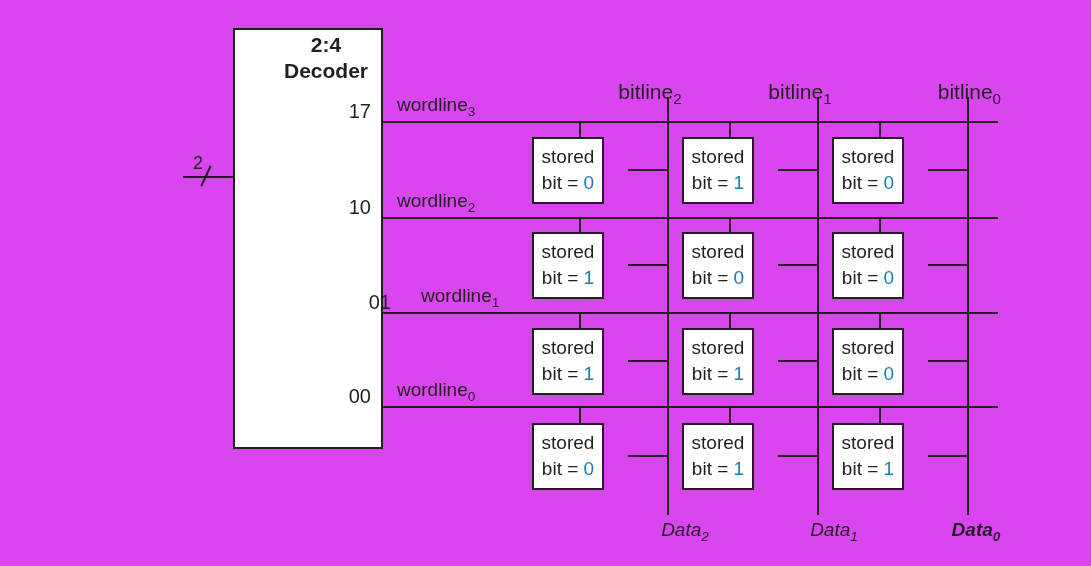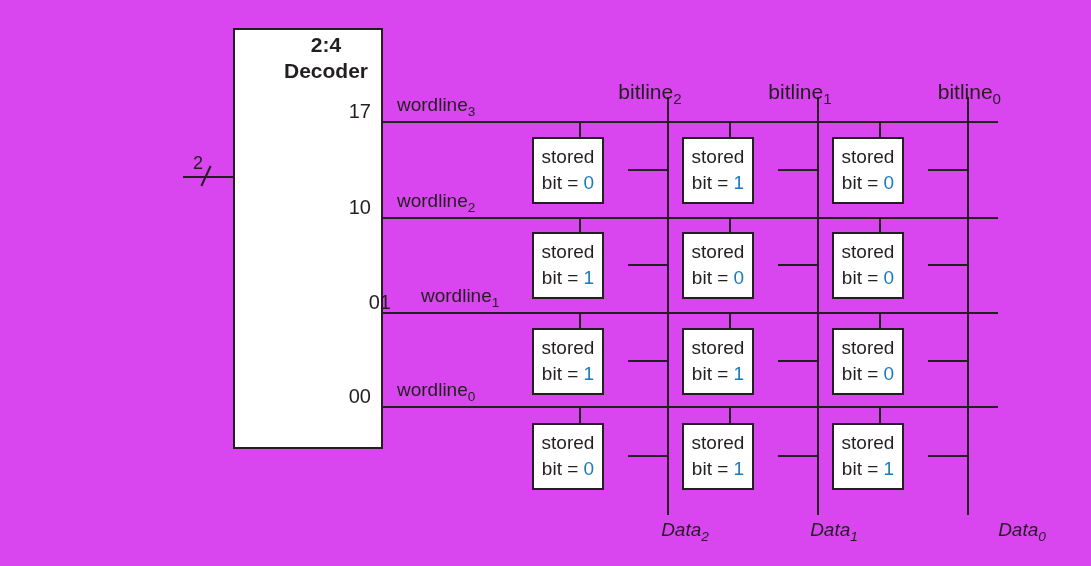--- a/index.html
+++ b/index.html
@@ -37,21 +37,21 @@
 
   
   .bl { top:97px; height:418px; }
   .bl0 { left:667px; } .bl1 { left:817px; } .bl2 { left:967px; }
   .bl-label { position:absolute; top:80px; width:100px; text-align:center; font-size:21px; }
   .blab0 { left:600px; } .blab1 { left:750px; } .blab2 { left:901px;text-align:right; }
 
   
   .data-label { position:absolute; top:519px; width:100px; text-align:center;
     font-size:19px; font-style:italic; }
-  .dlab0 { left:635px; } .dlab1 { left:784px; } .dlab2 { left:972px; }
+  .dlab0 { left:635px; } .dlab1 { left:784px; } .dlab2 { left:926px;font-weight:bold; }
 
   
   .cell { position:absolute; width:72px; height:67px; border:2px solid #231f20;
     box-sizing:border-box; background:#ffffff; text-align:center;
     font-size:19px; line-height:26px; padding-top:5px; }
   .c0 { left:532px; } .c1 { left:682px; } .c2 { left:832px; }
   .r0 { top:137px; } .r1 { top:232px; } .r2 { top:328px; } .r3 { top:423px; }
   .bit { color:#187bc0; }
 
   

